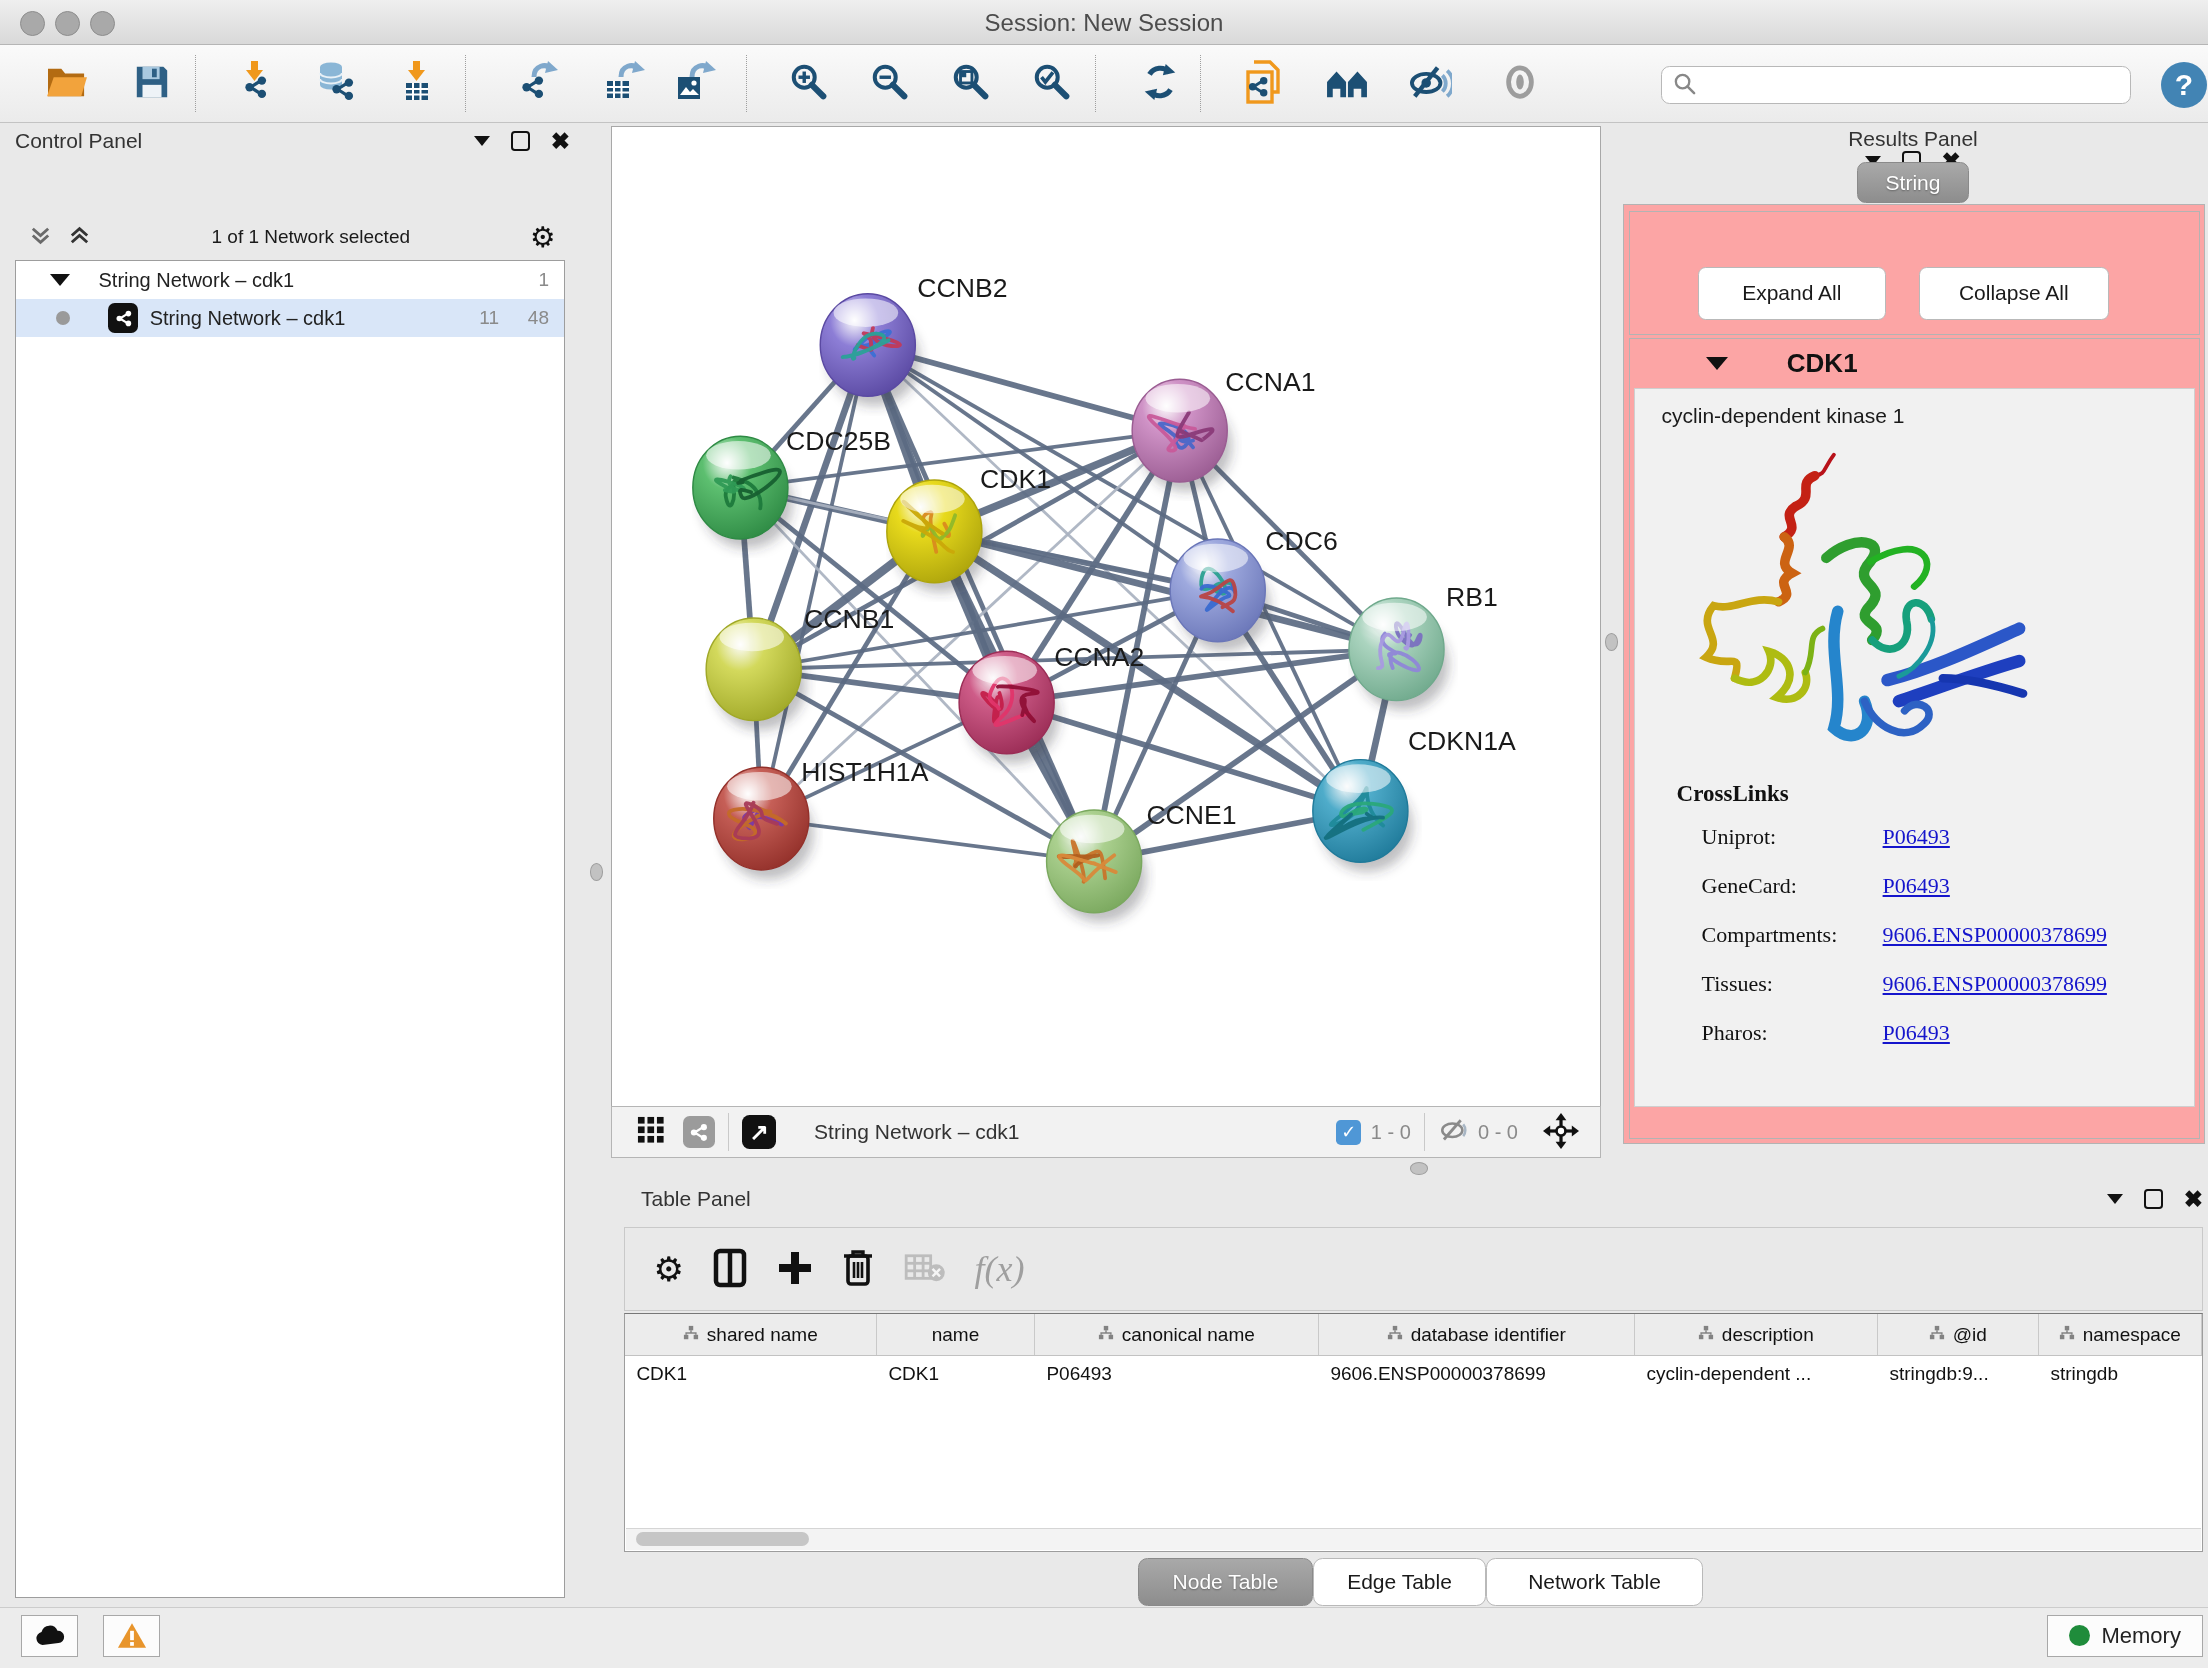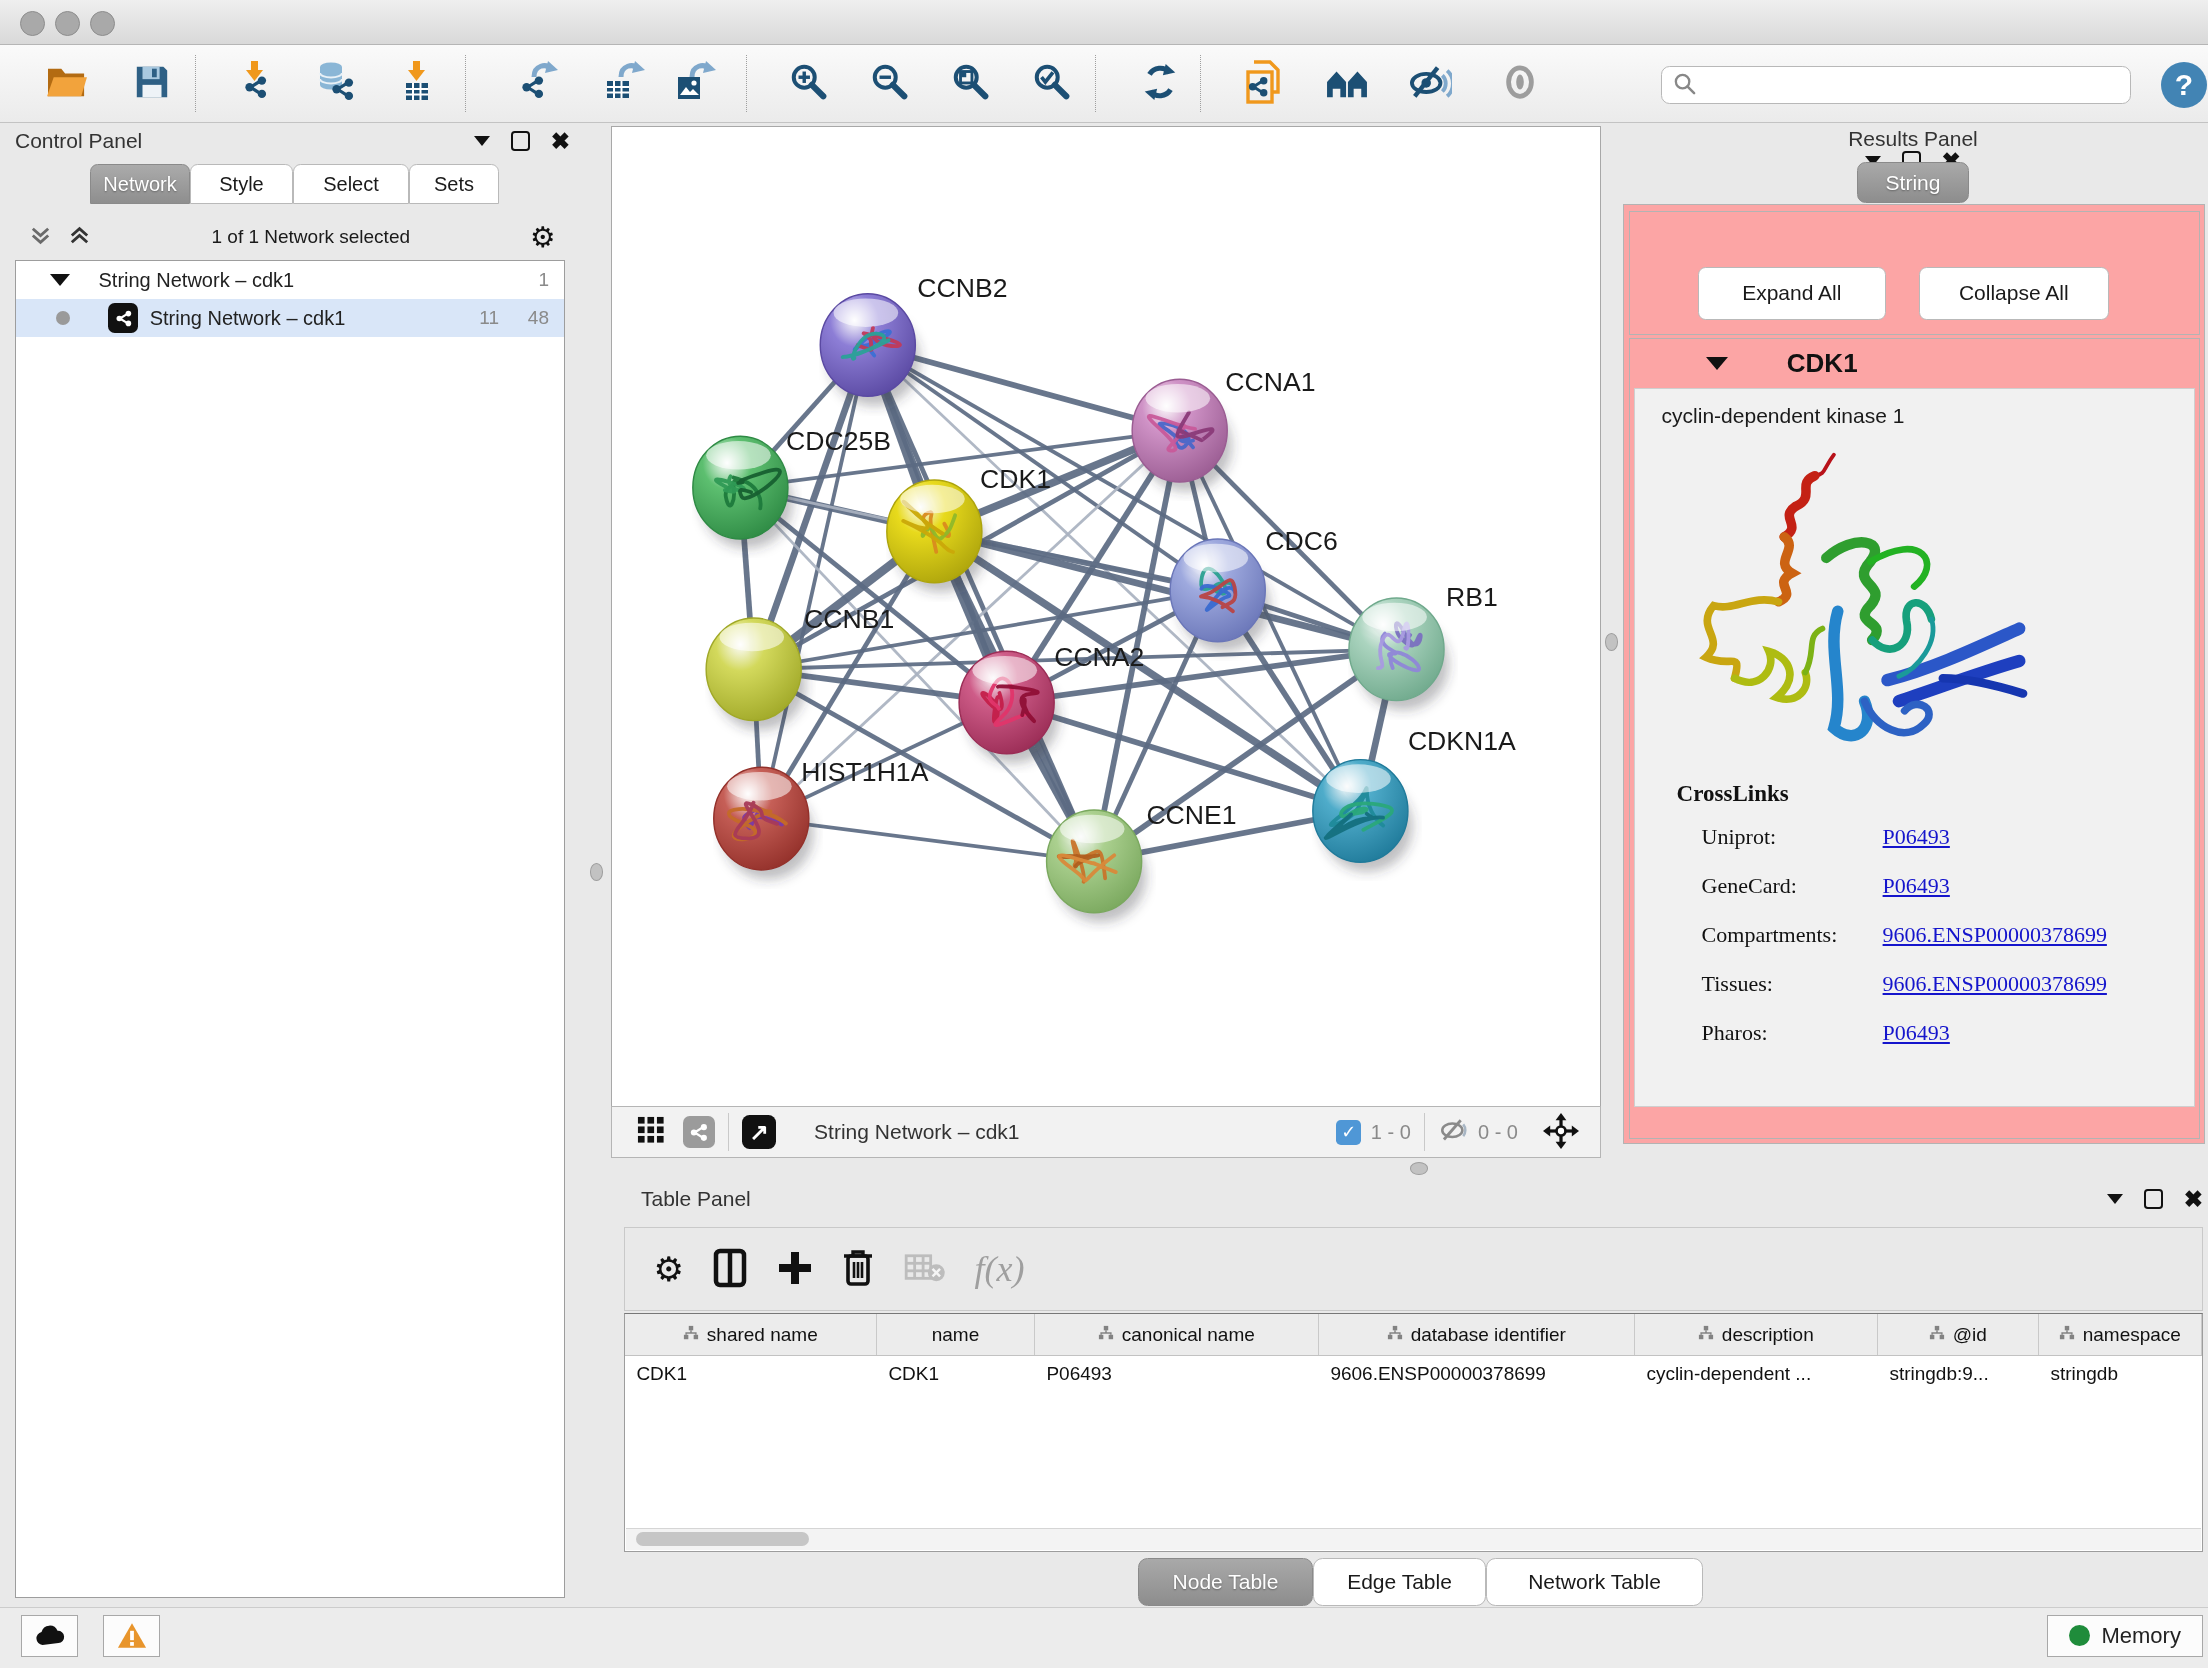--- a/index.html
+++ b/index.html
@@ -88,20 +88,21 @@
 </style>
 </head>
 <body>
 
 <div id="app">
 
   <div id="titlebar" class="abs">
     <span class="tlight" style="left:20px"></span>
     <span class="tlight" style="left:55px"></span>
     <span class="tlight" style="left:90px"></span>
+    <div id="wintitle">Session: New Session</div>
   </div>
 
   <div id="toolbar" class="abs">
     <div id="searchbox">
       <span>
         <svg width="25" height="25" viewBox="0 0 26 26">
             <circle cx="11" cy="11" r="7" fill="none" stroke="#888" stroke-width="2.4"></circle>
             <line x1="16" y1="16" x2="23" y2="23" stroke="#888" stroke-width="2.6" stroke-linecap="round"></line>
           </svg>
       </span>
@@ -299,26 +300,20 @@
     </div>
 
   <div id="cp-header" class="abs">
     <span class="panel-title">Control Panel</span>
     <span class="winctl">
       <span class="ctl-collapse"></span>
       <span class="ctl-float"></span>
       <span class="ctl-close">✖</span>
     </span>
   </div>
-  <div id="cp-tabs" class="abs">
-      <div class="tabbtn active" style="width: 100px;">Network</div>
-      <div class="tabbtn" style="width: 103px;">Style</div>
-      <div class="tabbtn" style="width: 116px;">Select</div>
-      <div class="tabbtn" style="width: 90px;">Sets</div>
-    </div>
   <div id="cp-gearrow" class="abs">
     <span style="margin-left:13.3px">
       <svg width="25" height="25" viewBox="0 0 26 26">
           <polyline points="5,6 13,13 21,6" fill="none" stroke="#6a6a6a" stroke-width="3"></polyline>
           <polyline points="5,13 13,20 21,13" fill="none" stroke="#6a6a6a" stroke-width="3"></polyline>
         </svg>
     </span>
     <span style="margin-left:13.3px">
       <svg width="25" height="25" viewBox="0 0 26 26">
           <polyline points="5,20 13,13 21,20" fill="none" stroke="#333" stroke-width="3"></polyline>

